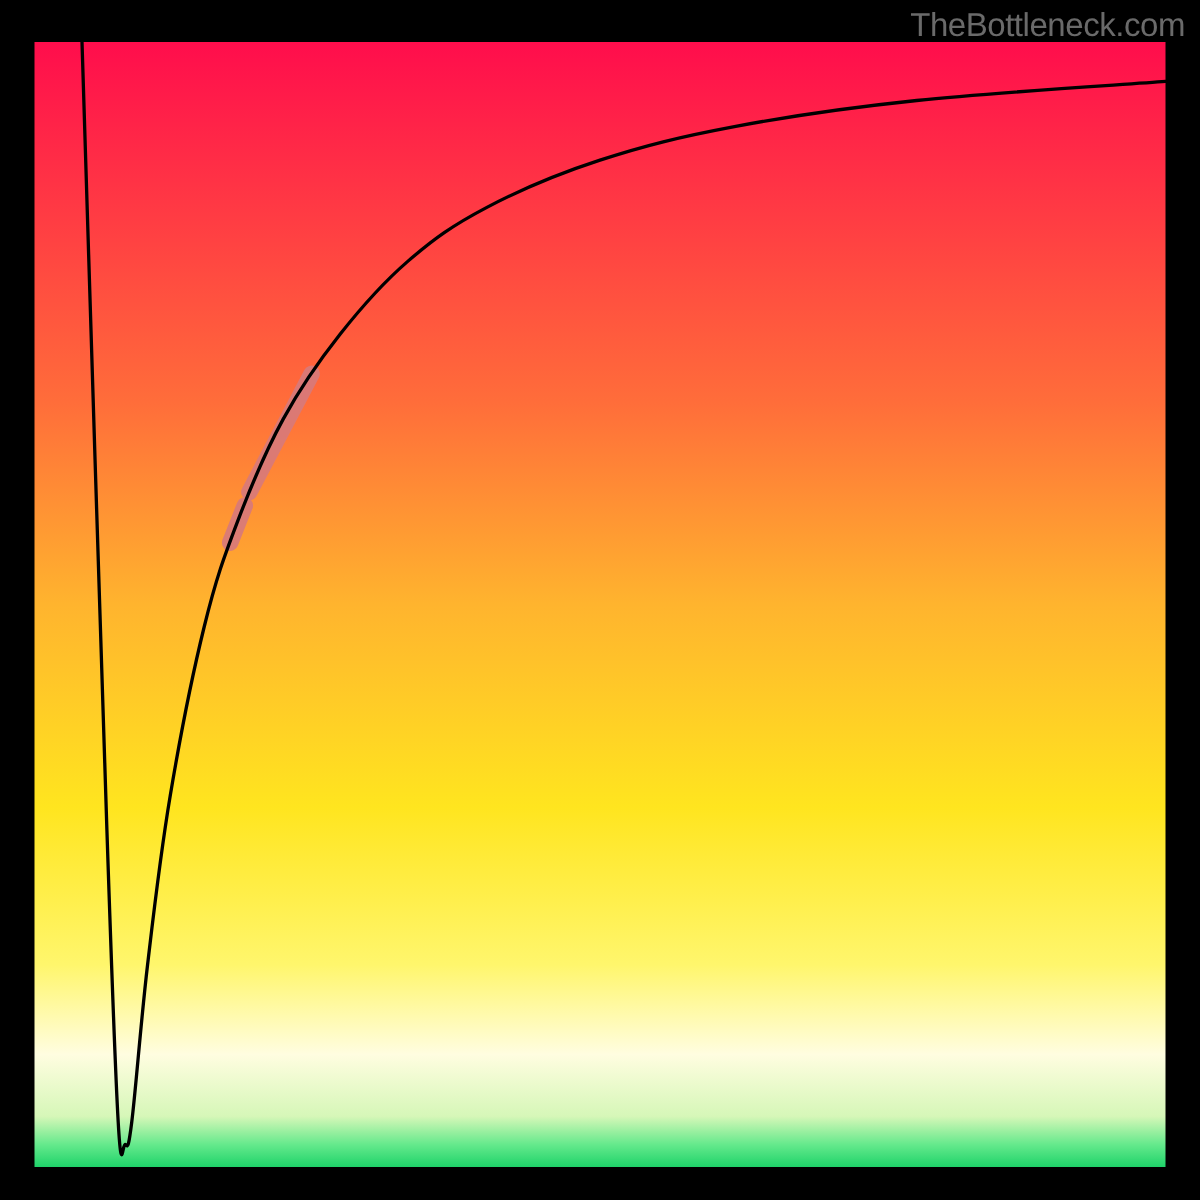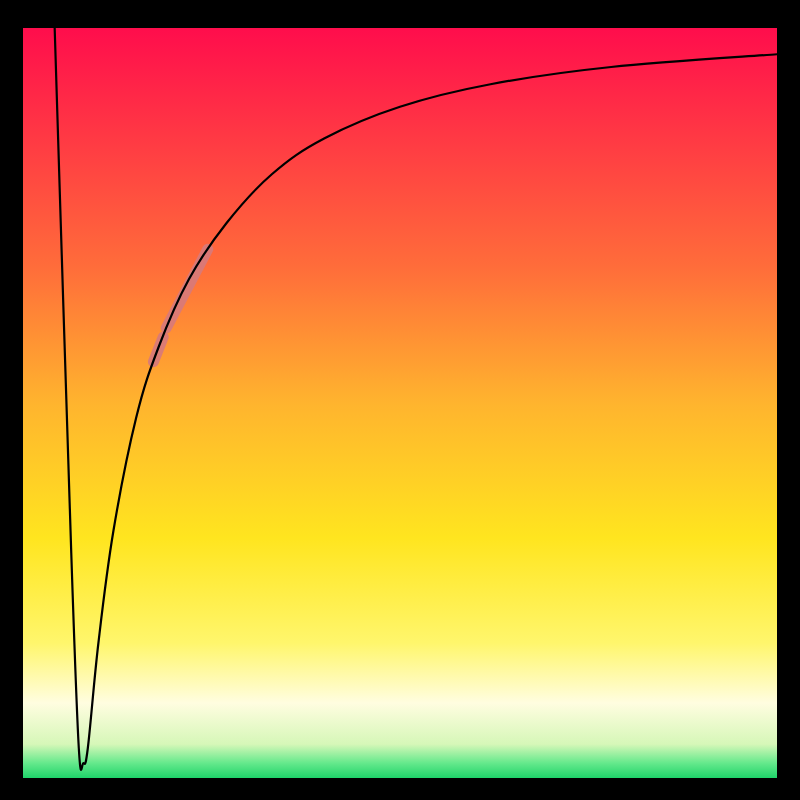--- a/index.html
+++ b/index.html
@@ -50,13 +50,14 @@
           <stop offset="100%" stop-color="#1fd36a"></stop>
         </linearGradient>
       </defs>
       <rect x="0" y="0" width="800" height="800" fill="#000"></rect>
       <rect x="23" y="28" width="754" height="750" fill="url(#bg-grad)"></rect>
       <line x1="166.26" y1="328" x2="207.73" y2="249.25000000000003" stroke="#d97a7a" stroke-width="11" stroke-linecap="round" opacity="0.92"></line>
       <line x1="153.442" y1="361.74999999999994" x2="163.24400000000003" y2="337" stroke="#d97a7a" stroke-width="11" stroke-linecap="round" opacity="0.92"></line>
       <path d="M 54.67 28.00 C 57.65 122.50, 66.91 423.40, 71.26 553.00 C 75.60 682.60, 76.62 710.20, 78.80 748.00 C 80.97 785.80, 81.69 763.00, 83.32 763.00 C 84.95 763.00, 85.13 769.60, 87.84 748.00 C 90.56 726.40, 93.79 682.15, 98.40 643.00 C 103.01 603.85, 106.69 571.00, 113.48 530.50 C 120.27 490.00, 127.96 451.07, 136.10 418.00 C 144.24 384.93, 149.22 371.73, 158.72 346.75 C 168.22 321.78, 176.67 301.53, 188.88 279.25 C 201.09 256.97, 211.65 241.90, 226.58 223.00 C 241.51 204.10, 254.18 189.50, 271.82 174.25 C 289.46 158.99, 301.53 150.40, 324.60 138.25 C 347.67 126.10, 370.14 116.47, 400.00 106.75 C 429.86 97.03, 452.48 91.40, 490.48 84.25 C 528.48 77.09, 559.55 72.40, 611.12 67.00 C 662.69 61.60, 747.14 56.55, 777.00 54.25" fill="none" stroke="#000000" stroke-width="2.2" stroke-linejoin="round" stroke-linecap="round"></path>
       <rect x="23.5" y="28.5" width="753" height="749" fill="none" stroke="#000000" stroke-width="1" opacity="0"></rect>
     </svg>
+  <div class="watermark">TheBottleneck.com</div>
 </div>
 
 </body></html>

